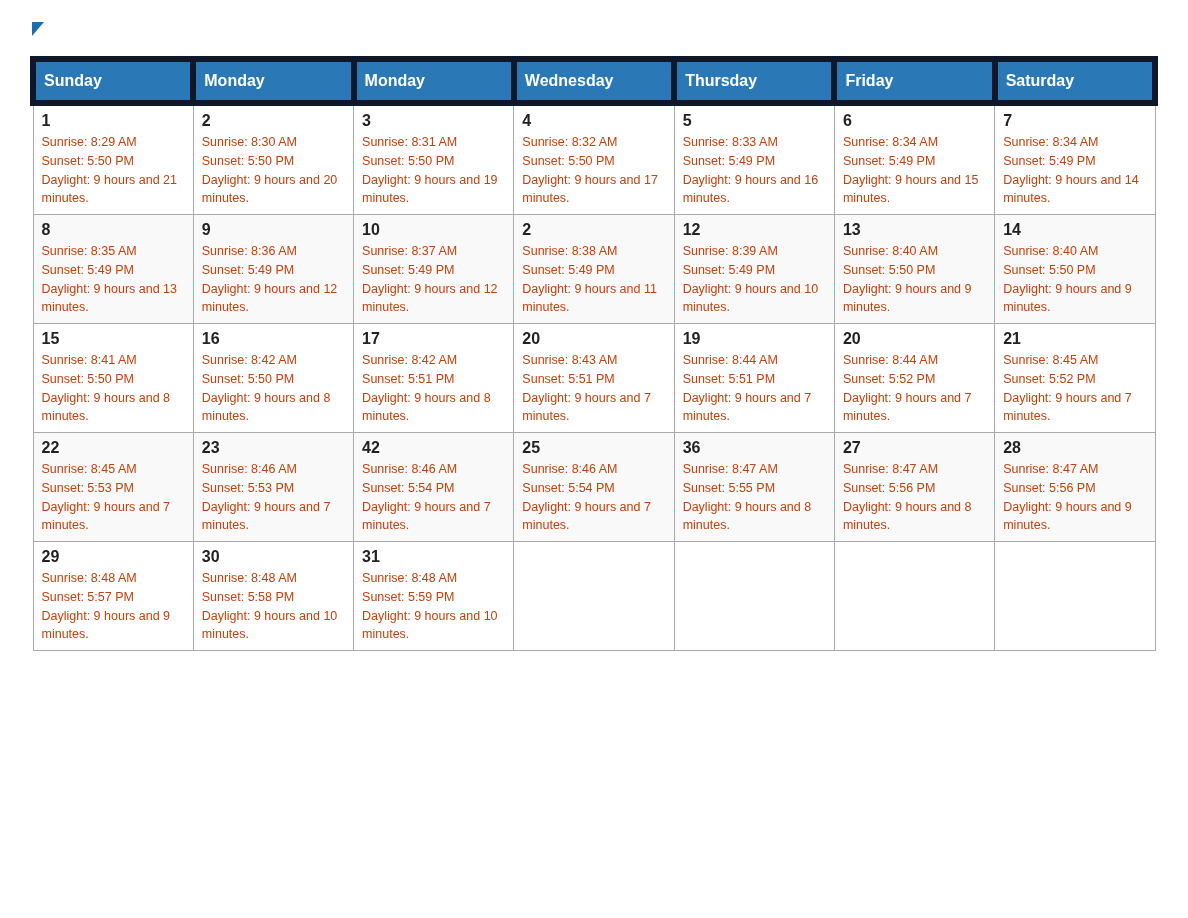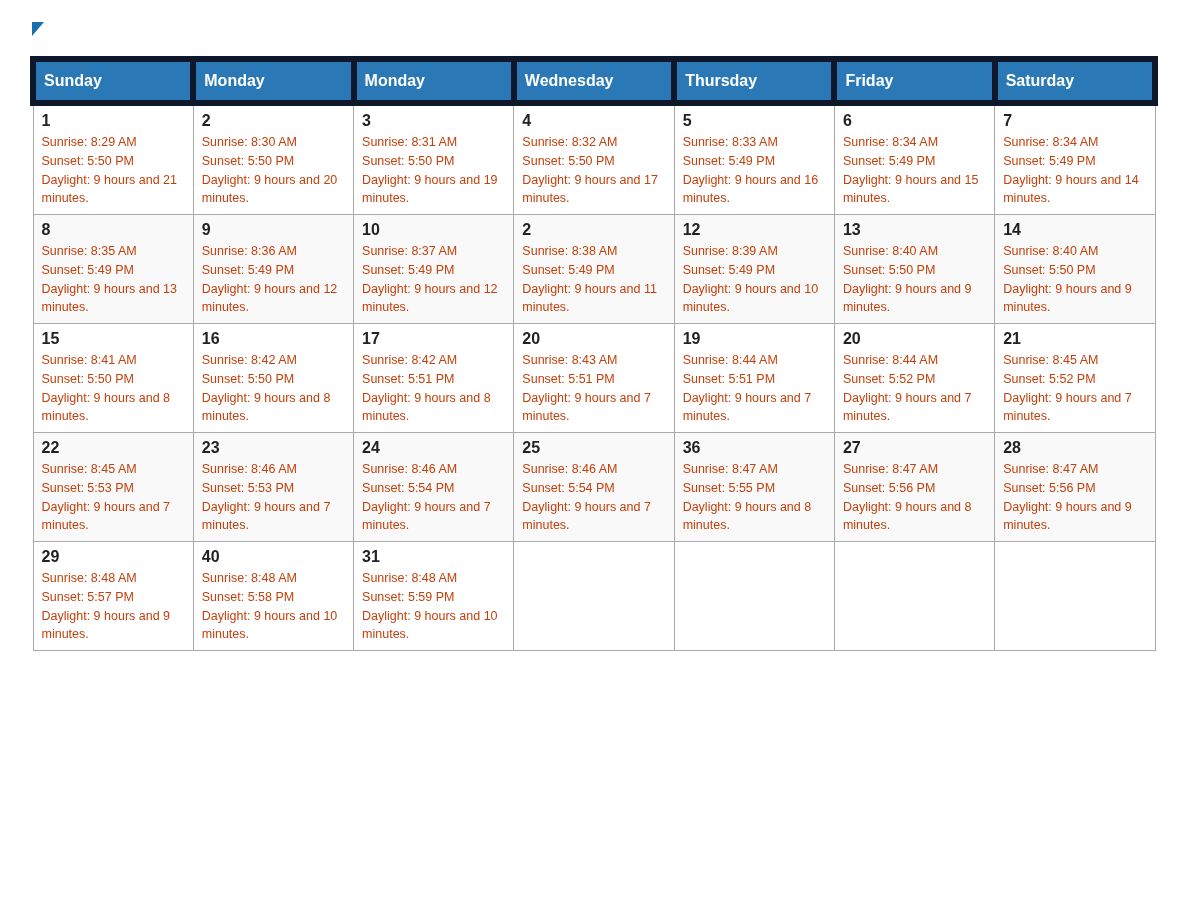--- a/index.html
+++ b/index.html
@@ -314,21 +314,21 @@
       </td>
         <td>
         <div class="day-number">23</div>
         <div class="day-info">
           Sunrise: 8:46 AM<br>
           Sunset: 5:53 PM<br>
           Daylight: 9 hours and 7 minutes.
         </div>
       </td>
         <td>
-        <div class="day-number">24</div>
+        <div class="day-number">42</div>
         <div class="day-info">
           Sunrise: 8:46 AM<br>
           Sunset: 5:54 PM<br>
           Daylight: 9 hours and 7 minutes.
         </div>
       </td>
         <td>
         <div class="day-number">25</div>
         <div class="day-info">
           Sunrise: 8:46 AM<br>
@@ -364,21 +364,21 @@
       <tr>
         <td>
         <div class="day-number">29</div>
         <div class="day-info">
           Sunrise: 8:48 AM<br>
           Sunset: 5:57 PM<br>
           Daylight: 9 hours and 9 minutes.
         </div>
       </td>
         <td>
-        <div class="day-number">40</div>
+        <div class="day-number">30</div>
         <div class="day-info">
           Sunrise: 8:48 AM<br>
           Sunset: 5:58 PM<br>
           Daylight: 9 hours and 10 minutes.
         </div>
       </td>
         <td>
         <div class="day-number">31</div>
         <div class="day-info">
           Sunrise: 8:48 AM<br>

